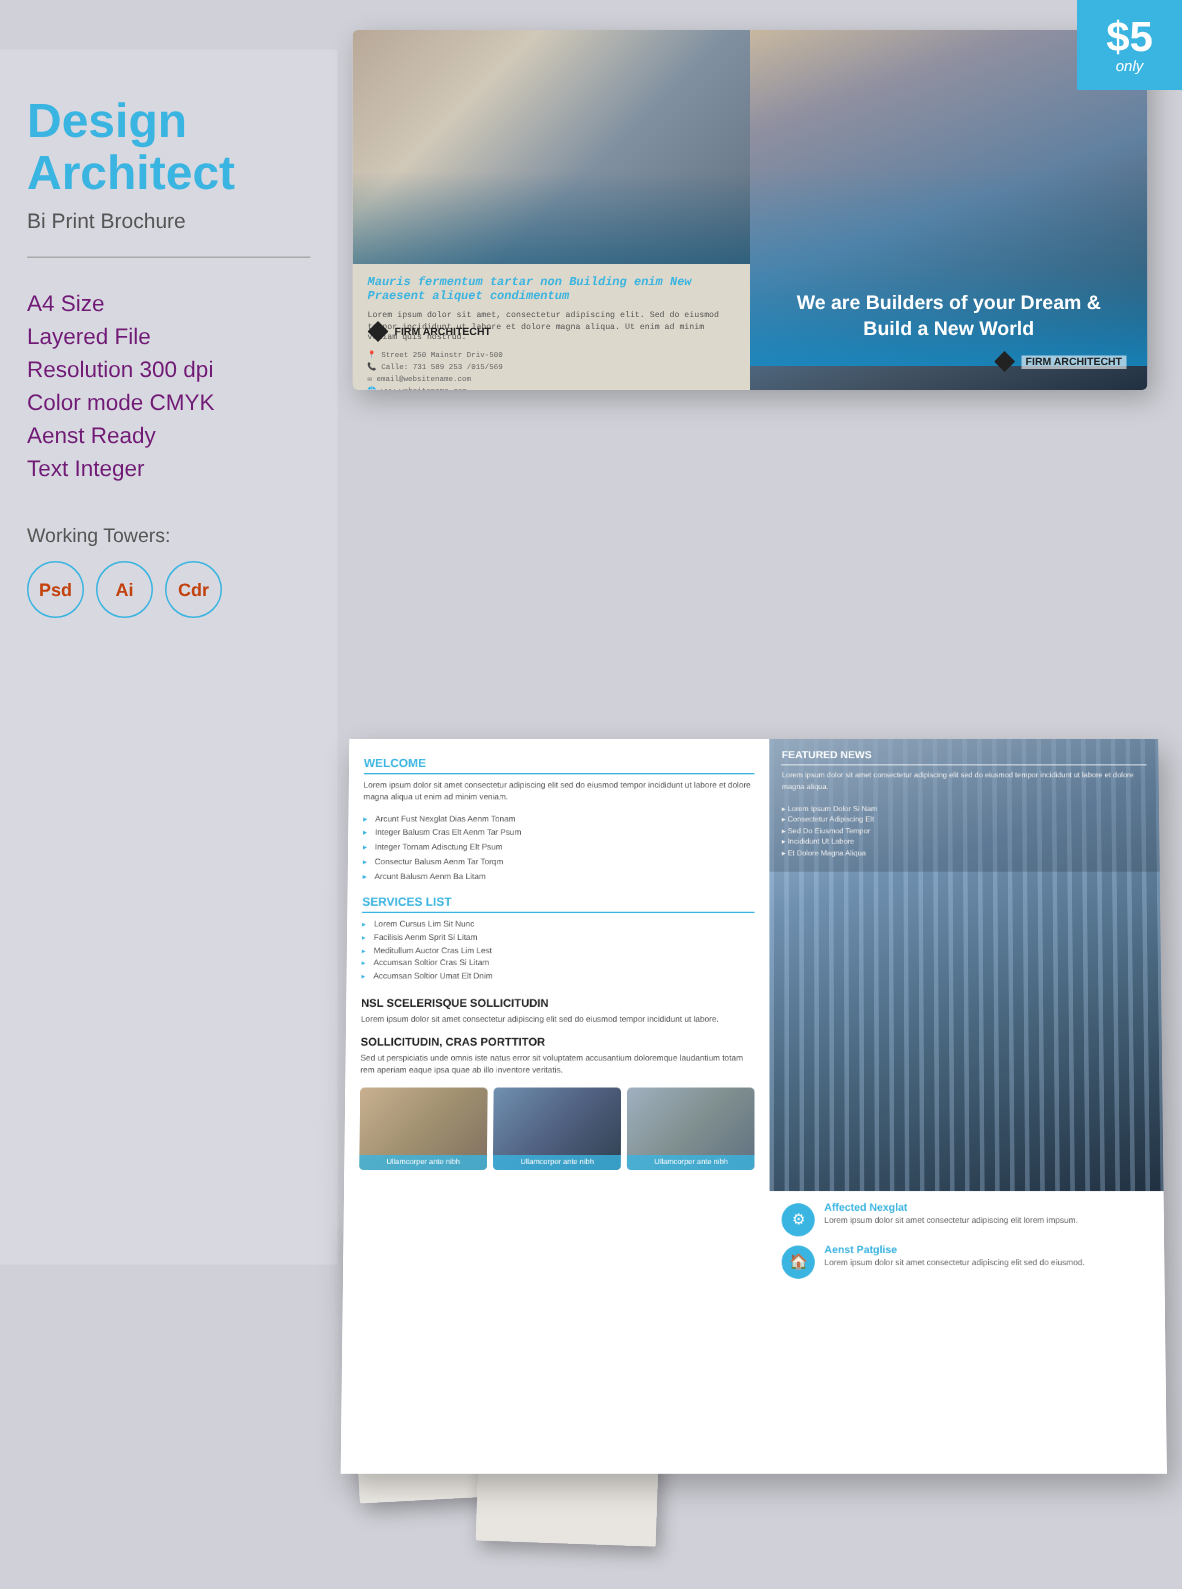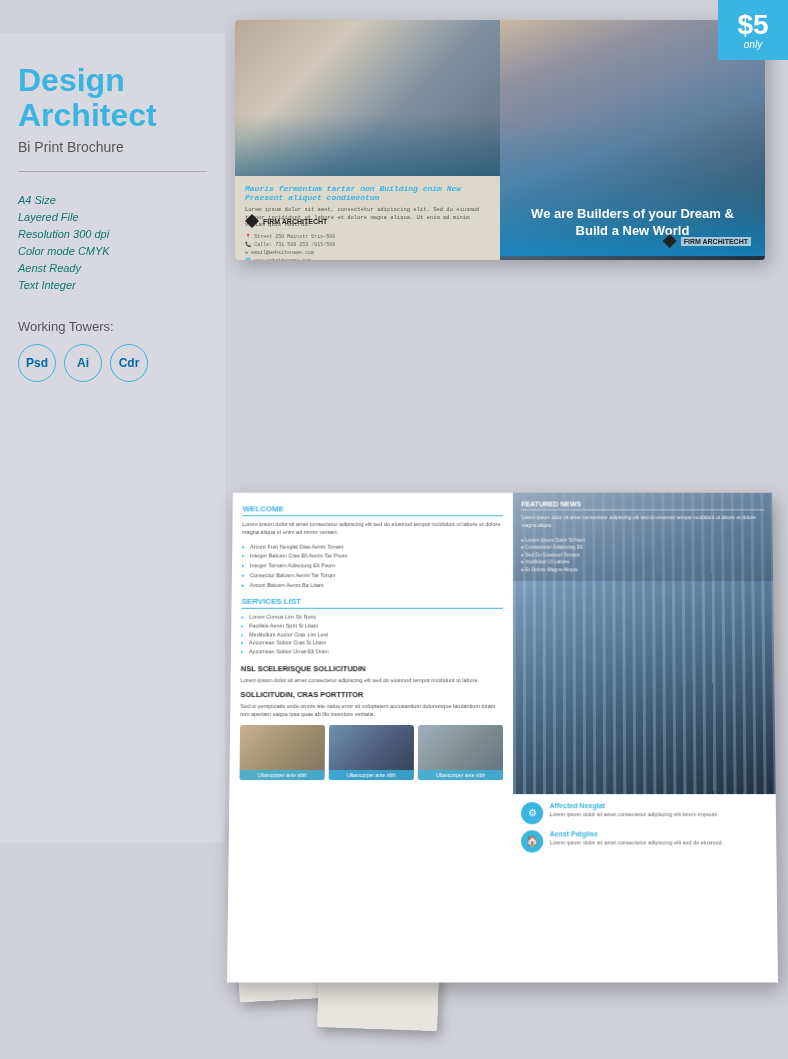--- a/index.html
+++ b/index.html
@@ -43,24 +43,23 @@
       border-top: 1px solid #aaa;
       margin-bottom: 22px;
     }
 
     .sidebar-features {
       list-style: none;
       margin-bottom: 28px;
     }
 
     .sidebar-features li {
-      color: #0f766e;
-      font-size: 11px;
+      color: #701a75;
+      font-size: 15px;
       margin-bottom: 5px;
-      font-style: italic;
     }
 
     .working-files-label {
       color: #555;
       font-size: 13px;
       margin-bottom: 10px;
     }
 
     .file-badges {
       display: flex;
@@ -68,21 +67,21 @@
     }
 
     .file-badge {
       border: 1.5px solid #3ab4e0;
       border-radius: 50%;
       width: 38px;
       height: 38px;
       display: flex;
       align-items: center;
       justify-content: center;
-      color: #0369a1;
+      color: #c2410c;
       font-size: 12px;
       font-weight: bold;
     }
 
     
     .main-content {
       position: absolute;
       left: 225px;
       top: 0;
       width: 563px;
@@ -224,21 +223,21 @@
 
     .bt-right-city {
       width: 100%;
       height: 100%;
       background: linear-gradient(160deg, #c8b8a0 0%, #9090a0 20%, #6080a0 50%, #405060 80%, #203040 100%);
       position: relative;
     }
 
     .bt-right-blue-overlay {
       position: absolute;
-      bottom: 4px;
+      bottom: 16px;
       left: 0;
       right: 0;
       height: 55%;
       background: linear-gradient(to top, rgba(20,140,200,0.85), rgba(20,140,200,0.3), transparent);
       display: flex;
       align-items: flex-end;
       padding: 16px 24px;
     }
 
     .bt-right-tagline {

